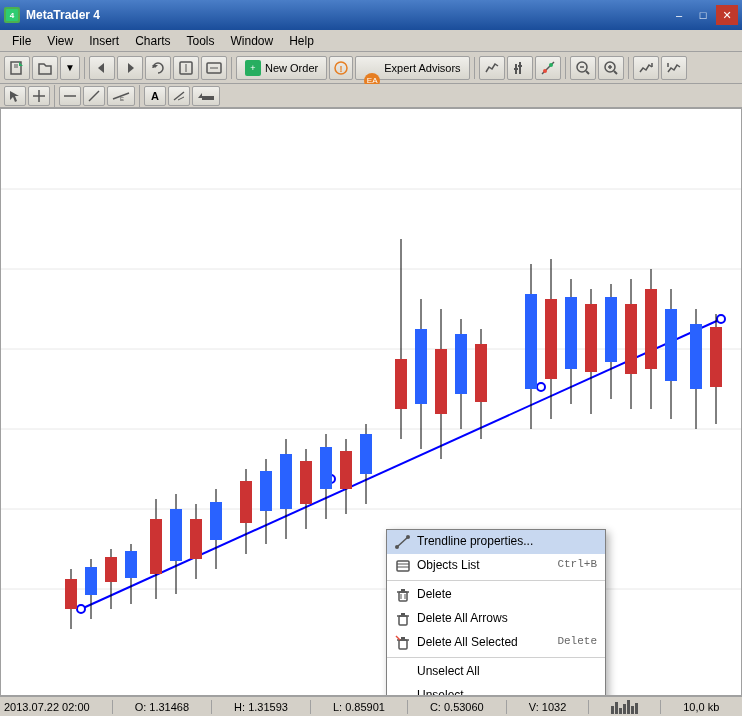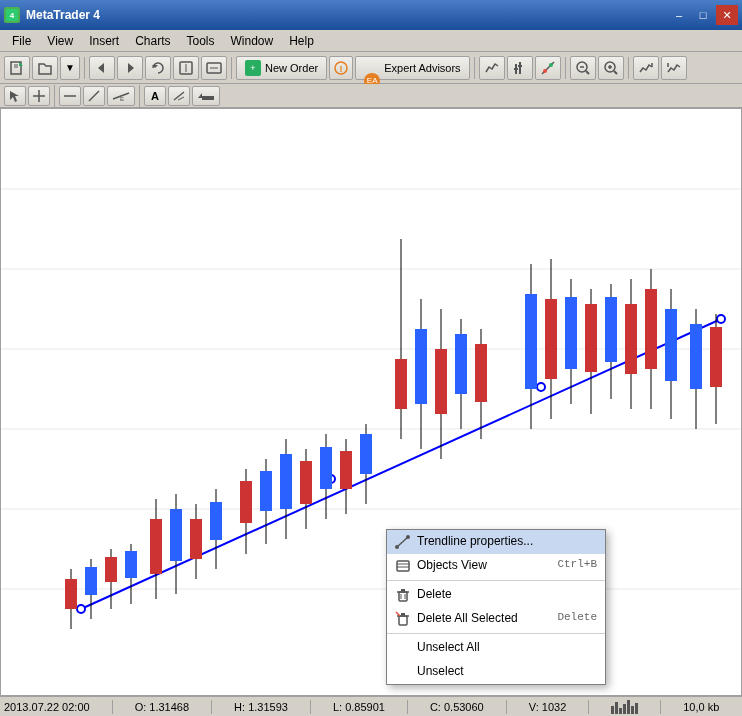--- a/index.html
+++ b/index.html
@@ -473,39 +473,49 @@
     </div>
 
     <div class="ctx-item">
       <div class="ctx-icon">
         <svg width="16" height="16" viewBox="0 0 16 16">
           <rect x="2" y="3" width="12" height="10" rx="1" fill="none" stroke="#555" stroke-width="1.5"></rect>
           <line x1="2" y1="6" x2="14" y2="6" stroke="#555" stroke-width="1"></line>
           <line x1="2" y1="9" x2="14" y2="9" stroke="#555" stroke-width="1"></line>
         </svg>
       </div>
-      <span>Objects View</span>
+      <span>Objects List</span>
       <span class="ctx-shortcut">Ctrl+B</span>
     </div>
 
     <div class="ctx-separator"></div>
 
     <div class="ctx-item">
       <div class="ctx-icon">
         <svg width="16" height="16" viewBox="0 0 16 16">
           <rect x="4" y="5" width="8" height="9" rx="1" fill="none" stroke="#555" stroke-width="1.5"></rect>
           <line x1="2" y1="5" x2="14" y2="5" stroke="#555" stroke-width="1.5"></line>
           <line x1="6" y1="3" x2="10" y2="3" stroke="#555" stroke-width="2"></line>
           <line x1="6" y1="7" x2="6" y2="12" stroke="#555" stroke-width="1"></line>
           <line x1="10" y1="7" x2="10" y2="12" stroke="#555" stroke-width="1"></line>
         </svg>
       </div>
       <span>Delete</span>
     </div>
 
+    <div class="ctx-item">
+      <div class="ctx-icon">
+        <svg width="16" height="16" viewBox="0 0 16 16">
+          <rect x="4" y="5" width="8" height="9" rx="1" fill="none" stroke="#555" stroke-width="1.5"></rect>
+          <line x1="2" y1="5" x2="14" y2="5" stroke="#555" stroke-width="1.5"></line>
+          <line x1="6" y1="3" x2="10" y2="3" stroke="#555" stroke-width="2"></line>
+        </svg>
+      </div>
+      <span>Delete All Arrows</span>
+    </div>
 
     <div class="ctx-item">
       <div class="ctx-icon">
         <svg width="16" height="16" viewBox="0 0 16 16">
           <rect x="4" y="5" width="8" height="9" rx="1" fill="none" stroke="#555" stroke-width="1.5"></rect>
           <line x1="2" y1="5" x2="14" y2="5" stroke="#555" stroke-width="1.5"></line>
           <line x1="6" y1="3" x2="10" y2="3" stroke="#555" stroke-width="2"></line>
           <line x1="1" y1="1" x2="5" y2="5" stroke="#e74c3c" stroke-width="1.5"></line>
         </svg>
       </div>

